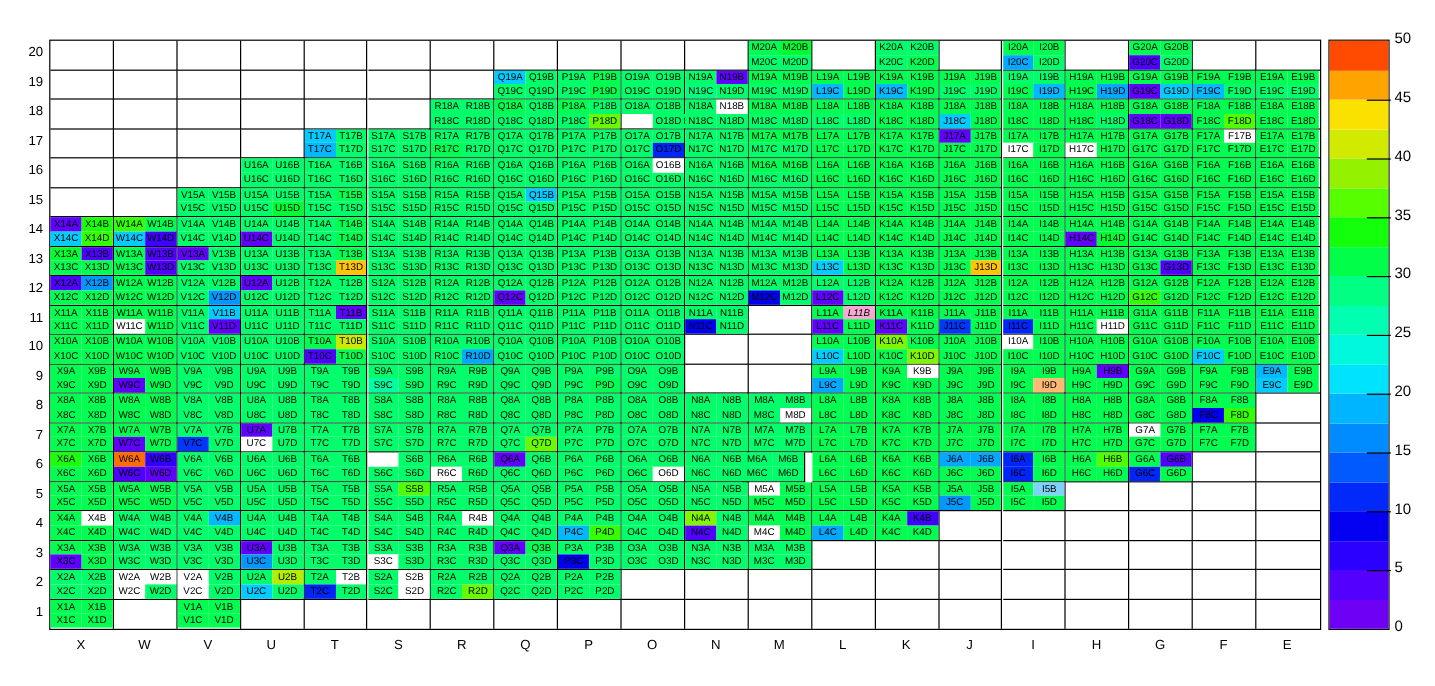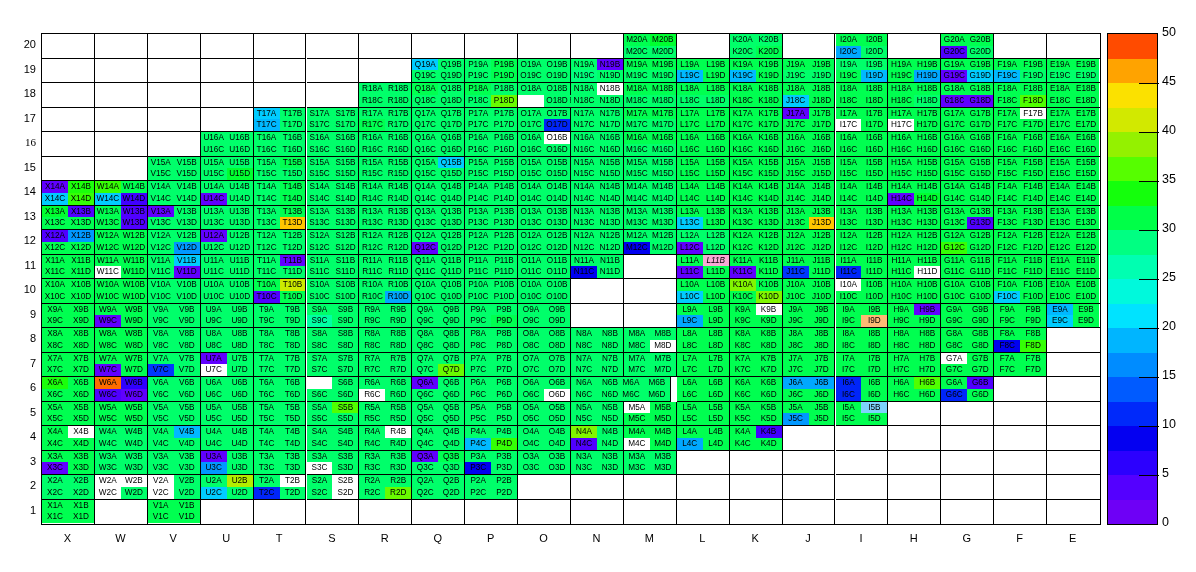--- a/index.html
+++ b/index.html
@@ -39,21 +39,21 @@
 <body>
 
 <div id="root">
 
 
   <div id="yaxis">
       <div class="ytick" style="top: 5.25px;">20</div>
       <div class="ytick" style="top: 29.75px;">19</div>
       <div class="ytick" style="top: 54.25px;">18</div>
       <div class="ytick" style="top: 78.75px;">17</div>
-      <div class="ytick" style="top: 103.25px; font-family: Liberation Serif, serif;">16</div>
+      <div class="ytick" style="top: 103.25px;">16</div>
       <div class="ytick" style="top: 127.75px;">15</div>
       <div class="ytick" style="top: 152.25px;">14</div>
       <div class="ytick" style="top: 176.75px;">13</div>
       <div class="ytick" style="top: 201.25px;">12</div>
       <div class="ytick" style="top: 225.75px;">11</div>
       <div class="ytick" style="top: 250.25px;">10</div>
       <div class="ytick" style="top: 274.75px;">9</div>
       <div class="ytick" style="top: 299.25px;">8</div>
       <div class="ytick" style="top: 323.75px;">7</div>
       <div class="ytick" style="top: 348.25px;">6</div>
@@ -259,21 +259,21 @@
         </div>
         <div class="cell" style="left: 846.4px; top: 49px; width: 52.9px; height: 24.5px;">
           <div class="quad" style="left: 0px; top: 0px; width: 25.95px; height: 11.75px; background: rgb(0, 255, 80);">H18A</div>
           <div class="quad" style="left: 25.95px; top: 0px; width: 25.95px; height: 11.75px; background: rgb(0, 255, 80);">H18B</div>
           <div class="quad" style="left: 0px; top: 11.75px; width: 25.95px; height: 11.75px; background: rgb(0, 255, 80);">H18C</div>
           <div class="quad" style="left: 25.95px; top: 11.75px; width: 25.95px; height: 11.75px; background: rgb(0, 255, 106);">H18D</div>
         </div>
         <div class="cell" style="left: 899.3px; top: 49px; width: 52.9px; height: 24.5px;">
           <div class="quad" style="left: 0px; top: 0px; width: 25.95px; height: 11.75px; background: rgb(0, 255, 80);">G18A</div>
           <div class="quad" style="left: 25.95px; top: 0px; width: 25.95px; height: 11.75px; background: rgb(0, 255, 80);">G18B</div>
-          <div class="quad" style="left: 0px; top: 11.75px; width: 25.95px; height: 11.75px; background: rgb(96, 0, 255); font-family: Liberation Mono, monospace;">G18C</div>
+          <div class="quad" style="left: 0px; top: 11.75px; width: 25.95px; height: 11.75px; background: rgb(96, 0, 255);">G18C</div>
           <div class="quad" style="left: 25.95px; top: 11.75px; width: 25.95px; height: 11.75px; background: rgb(96, 0, 255);">G18D</div>
         </div>
         <div class="cell" style="left: 952.2px; top: 49px; width: 52.9px; height: 24.5px;">
           <div class="quad" style="left: 0px; top: 0px; width: 25.95px; height: 11.75px; background: rgb(0, 255, 80);">F18A</div>
           <div class="quad" style="left: 25.95px; top: 0px; width: 25.95px; height: 11.75px; background: rgb(0, 255, 80);">F18B</div>
           <div class="quad" style="left: 0px; top: 11.75px; width: 25.95px; height: 11.75px; background: rgb(0, 255, 80);">F18C</div>
           <div class="quad" style="left: 25.95px; top: 11.75px; width: 25.95px; height: 11.75px; background: rgb(80, 255, 0);">F18D</div>
         </div>
         <div class="cell lastcol" style="left: 1005.1px; top: 49px; width: 52.9px; height: 24.5px;">
           <div class="quad" style="left: 0px; top: 0px; width: 25.95px; height: 11.75px; background: rgb(0, 255, 80);">E18A</div>

